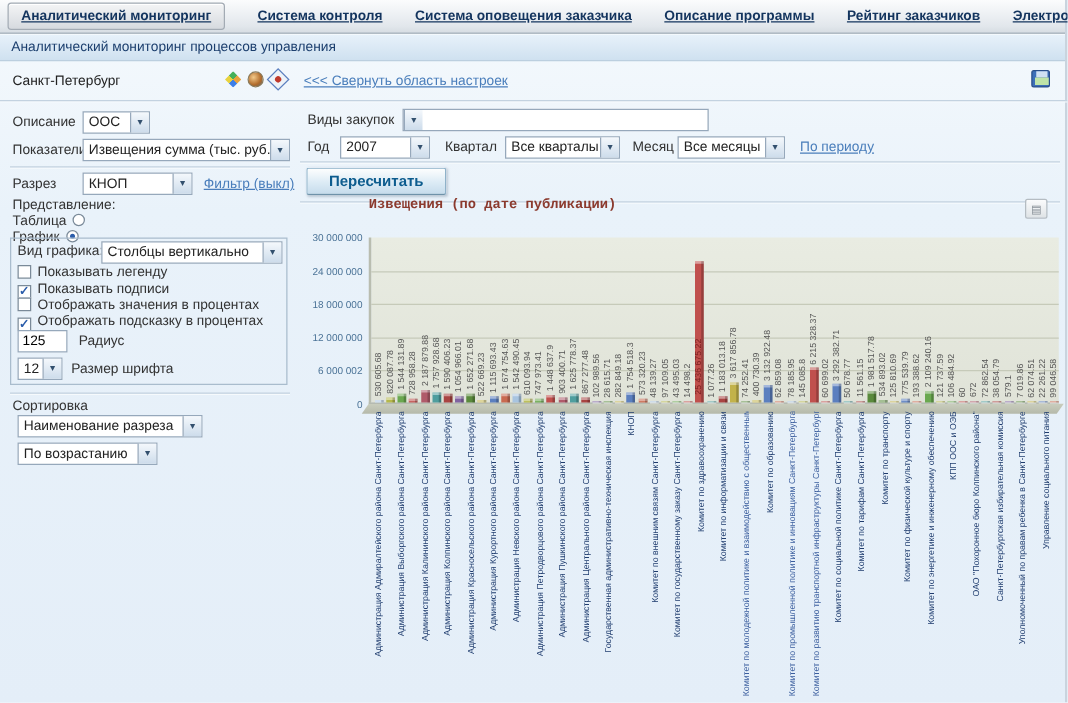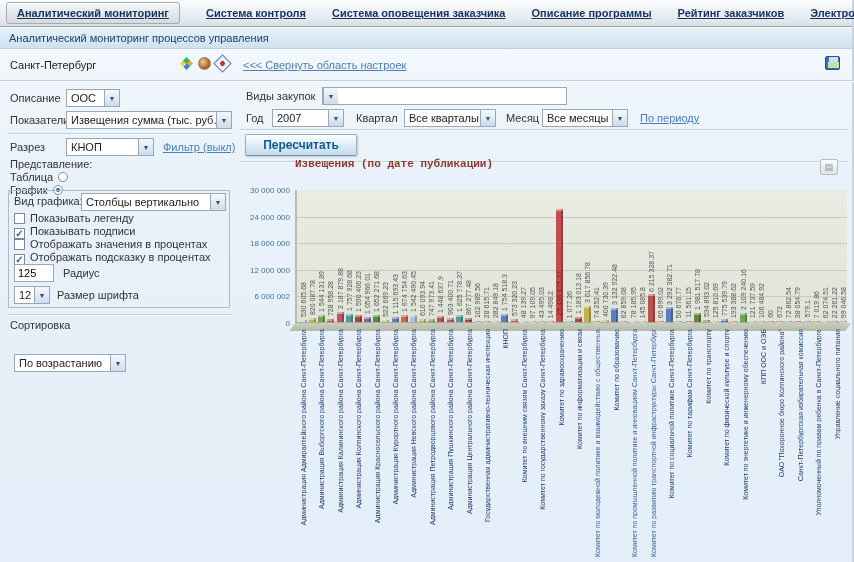--- a/index.html
+++ b/index.html
@@ -161,20 +161,24 @@
     <div class="boxrow" style="left:54px;top:76px;">Радиус</div>
     <div class="sel" style="left:5px;top:95px;width:36px;">
       <span class="txt">12</span>
       <span class="arr">▼</span>
     </div>
     <div class="boxrow" style="left:48px;top:98px;">Размер шрифта</div>
   </div>
 
   <div class="sep" style="left:8px;top:314px;width:224px;"></div>
   <div class="lbl" style="left:10px;top:319px;">Сортировка</div>
+  <div class="sel" style="left:14px;top:332px;width:148px;">
+    <span class="txt">Наименование разреза</span>
+    <span class="arr">▼</span>
+  </div>
   <div class="sel" style="left:14px;top:354px;width:112px;">
     <span class="txt">По возрастанию</span>
     <span class="arr">▼</span>
   </div>
 
   <div class="lbl" style="left:246px;top:90px;">Виды закупок</div>
   <div class="sel" style="left:322px;top:87px;width:245px;">
     <span class="arr">▼</span>
   </div>
   <div class="lbl" style="left:246px;top:112px;">Год</div>

